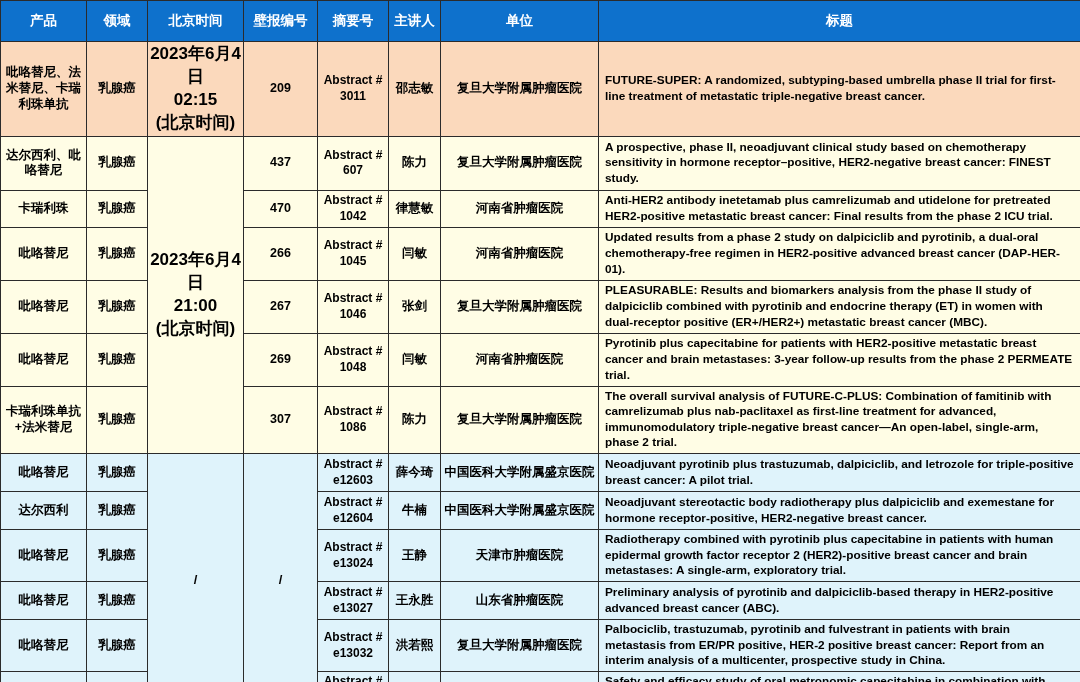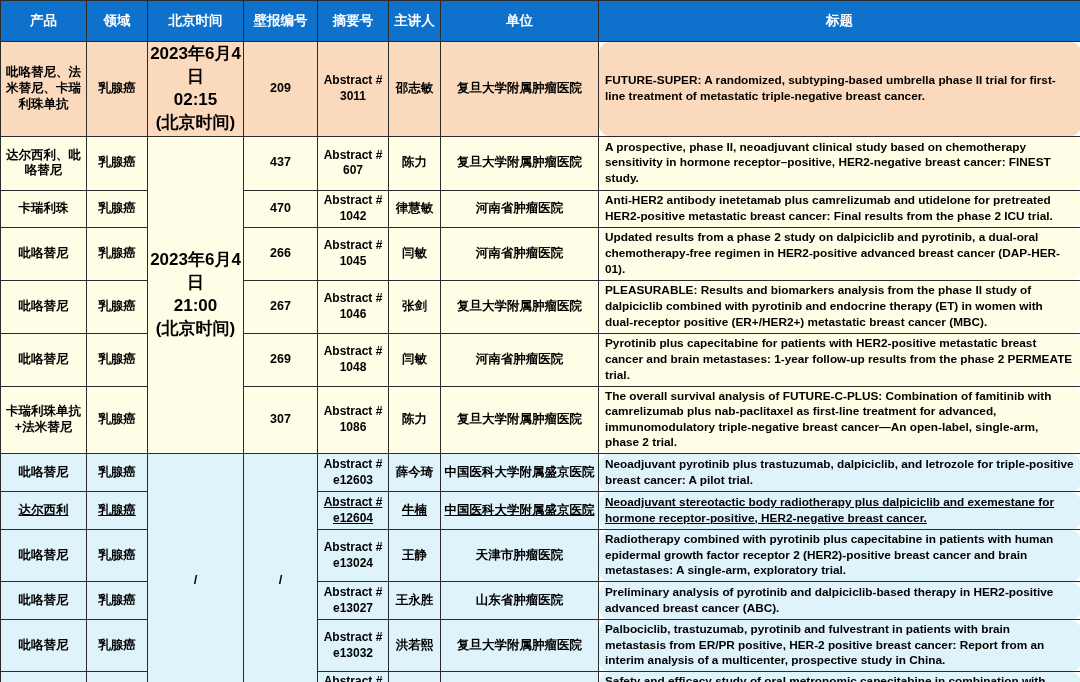--- a/index.html
+++ b/index.html
@@ -43,26 +43,26 @@
   col.c-speaker{width:52px;}
   col.c-unit{width:158px;}
   col.c-title{width:482px;}
   
   tr.sec1 td{background:var(--section_peach);}
   tr.sec2 td{background:var(--section_cream);}
   tr.sec3 td{background:var(--section_blue);}
   
   tr.r1{height:70px;padding-left:28px;} tr.r2{height:54px;} tr.r3{height:37px;}
   tr.r4{height:53px;} tr.r5{height:53px;} tr.r6{height:53px;}
-  tr.r7{height:67px;} tr.r8{height:38px;} tr.r9{height:38px;text-decoration:underline;}
+  tr.r7{height:67px;} tr.r8{height:38px;} tr.r9{height:38px;}
   tr.r10{height:52px;} tr.r11{height:38px;} tr.r12{height:52px;}
   tr.r13{height:31px;}
   td.title-cell{
     text-align:left;padding:2px 6px;
-    font-size:11.8px;line-height:1.32;border-radius:11px;
+    font-size:11.8px;line-height:1.32;
   }
   td.abs-cell{font-size:12px;line-height:1.3;}
   td.time-cell{font-size:17px;line-height:1.35;}
   td.slash-cell{font-size:13px;}
 </style>
 </head>
 <body>
 
 <table class="poster-table">
   <colgroup>
@@ -163,21 +163,21 @@
     <tr class="sec2 r6">
       <td>吡咯替尼</td>
       <td>乳腺癌</td>
       <td>269</td>
       <td class="abs-cell">
         <div>Abstract #</div>
         <div>1048</div>
       </td>
       <td>闫敏</td>
       <td>河南省肿瘤医院</td>
-      <td class="title-cell">Pyrotinib plus capecitabine for patients with HER2-positive metastatic breast cancer and brain metastases: 1-year follow-up results from the phase 2 PERMEATE trial.</td>
+      <td class="title-cell">Pyrotinib plus capecitabine for patients with HER2-positive metastatic breast cancer and brain metastases: 3-year follow-up results from the phase 2 PERMEATE trial.</td>
     </tr>
     <tr class="sec2 r7">
       <td>卡瑞利珠单抗+法米替尼</td>
       <td>乳腺癌</td>
       <td>307</td>
       <td class="abs-cell">
         <div>Abstract #</div>
         <div>1086</div>
       </td>
       <td>陈力</td>

